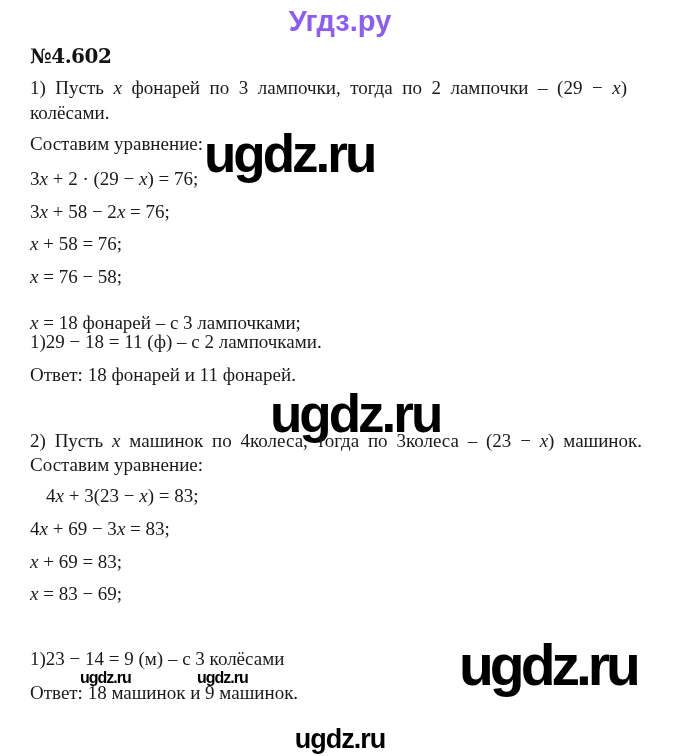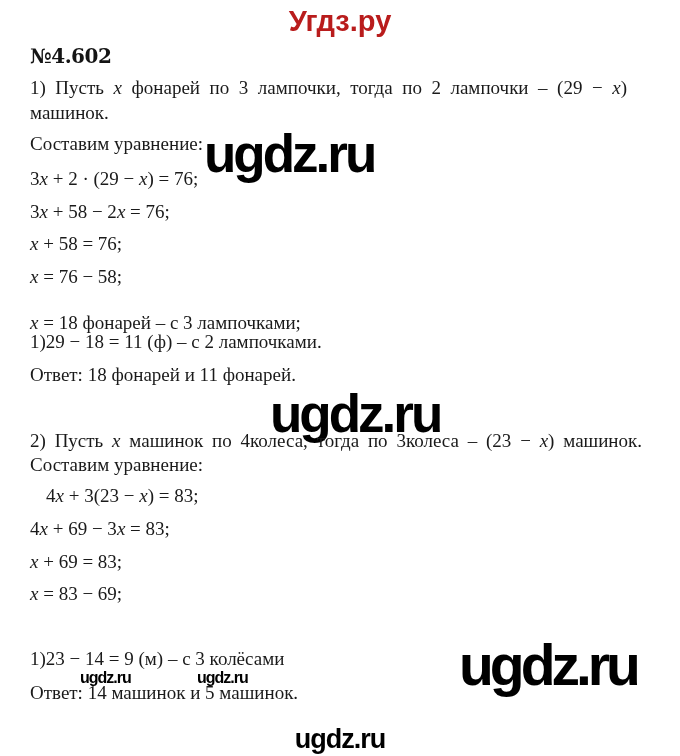--- a/index.html
+++ b/index.html
@@ -15,21 +15,21 @@
   }
   .site-header {
     position: absolute;
     top: 5px;
     left: 0;
     width: 100%;
     text-align: center;
     font-family: "Liberation Sans", sans-serif;
     font-weight: bold;
     font-size: 29px;
-    color: #b91c1c;
+    color: #8b5cf6;
   }
   .problem-number {
     position: absolute;
     left: 30px;
     top: 44px;
     font-weight: bold;
     font-size: 20px;
     font-family: "DejaVu Serif", serif;
     letter-spacing: -0.5px;
     color: #141414;
@@ -74,21 +74,21 @@
 </head>
 <body>
 
 <div class="page">
 
   <div class="site-header">Угдз.ру</div>
 
   <div class="problem-number">№4.602</div>
 
   <div class="line justify-full" style="top:76px; width:597px;">1) Пусть <i>x</i> фонарей по 3 лампочки, тогда по 2 лампочки – (29 − <i>x</i>)</div>
-  <div class="line" style="top:101px;">машинок.</div>
+  <div class="line" style="top:101px;">колёсами.</div>
   <div class="line" style="top:132px;">Составим уравнение:</div>
 
   <div class="wm wm-large wm-1">ugdz.ru</div>
 
   <div class="line" style="top:167px;">3<i>x</i> + 2 · (29 − <i>x</i>) = 76;</div>
   <div class="line" style="top:200px;">3<i>x</i> + 58 − 2<i>x</i> = 76;</div>
   <div class="line" style="top:232px;"><i>x</i> + 58 = 76;</div>
   <div class="line" style="top:265px;"><i>x</i> = 76 − 58;</div>
   <div class="line" style="top:311px;"><i>x</i> = 18 фонарей – с 3 лампочками;</div>
   <div class="line" style="top:330px;">1)29 − 18 = 11 (ф) – с 2 лампочками.</div>
@@ -101,19 +101,19 @@
 
   <div class="line" style="top:484px;margin-left:16px;">4<i>x</i> + 3(23 − <i>x</i>) = 83;</div>
   <div class="line" style="top:517px;">4<i>x</i> + 69 − 3<i>x</i> = 83;</div>
   <div class="line" style="top:550px;"><i>x</i> + 69 = 83;</div>
   <div class="line" style="top:582px;"><i>x</i> = 83 − 69;</div>
   <div class="line" style="top:647px;">1)23 − 14 = 9 (м) – с 3 колёсами</div>
 
   <div class="wm wm-small wm-small-1">ugdz.ru</div>
   <div class="wm wm-small wm-small-2">ugdz.ru</div>
 
-  <div class="line" style="top:681px;">Ответ: 14 машинок и 5 машинок.</div>
+  <div class="line" style="top:681px;">Ответ: 18 машинок и 9 машинок.</div>
 
   <div class="wm wm-3">ugdz.ru</div>
 
   <div class="wm wm-bottom">ugdz.ru</div>
 
 </div>
 
 </body></html>

